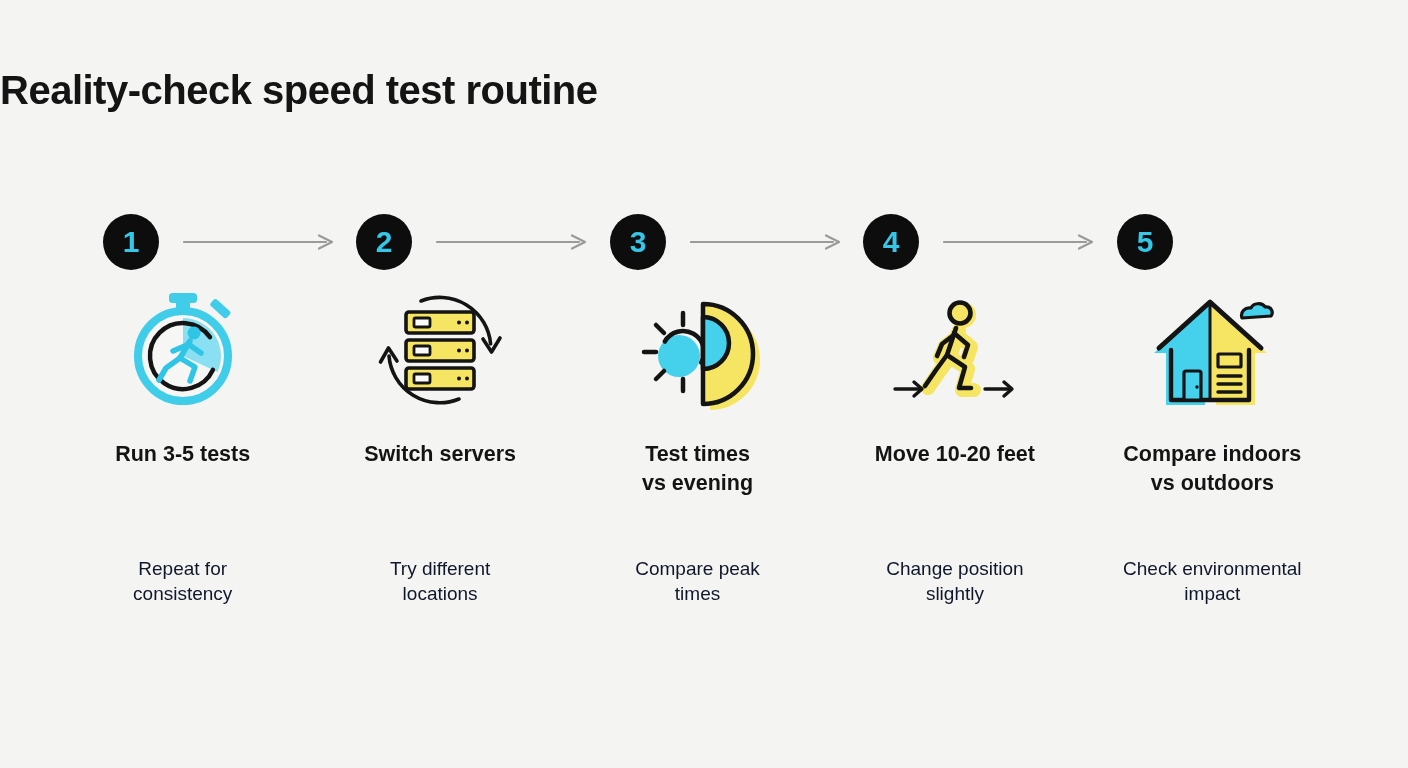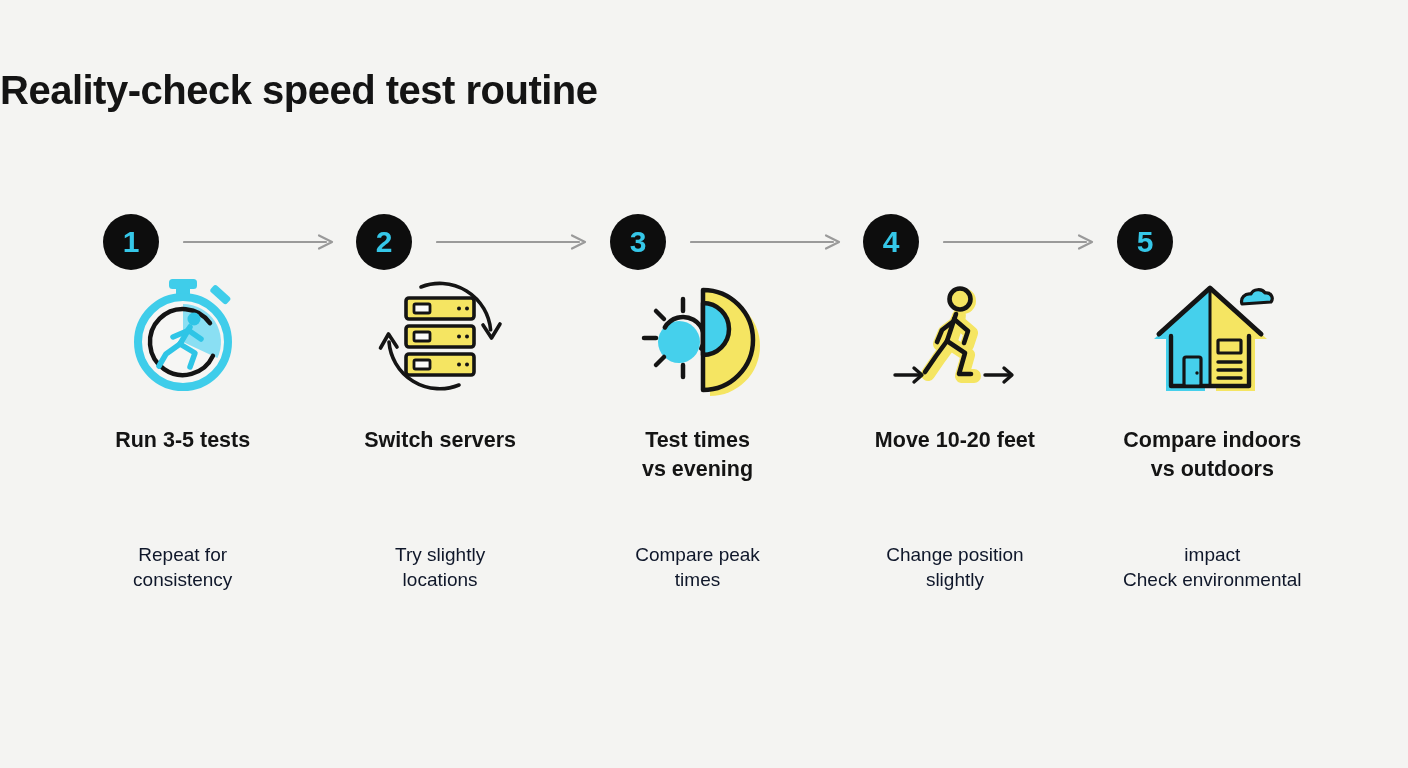--- a/index.html
+++ b/index.html
@@ -13,21 +13,21 @@
     position:absolute;top:68px;left:0;width:100%;text-align:left;
     font-size:40px;font-weight:800;color:#141414;letter-spacing:-0.5px;
   }
   .badge{
     position:absolute;top:214px;width:56px;height:56px;border-radius:50%;
     background:#0d0d0d;color:#35c7e8;display:flex;align-items:center;justify-content:center;
     font-size:30px;font-weight:800;
   }
   .arrow{position:absolute;top:232px;}
   .arrow line,.arrow polyline{stroke:#9a9a9a;stroke-width:2.2;fill:none;stroke-linecap:round;stroke-linejoin:round;}
-  .cols{position:absolute;left:60px;top:278px;width:1275px;display:flex;gap:12px;}
+  .cols{position:absolute;left:60px;top:292px;width:1275px;display:flex;gap:12px;}
   .col{width:255px;display:flex;flex-direction:column;align-items:center;text-align:center;}
   .icon-wrap{width:140px;height:120px;}
   .label{margin-top:28px;height:116px;font-size:21.5px;font-weight:700;color:#141414;line-height:29px;}
   .label span{display:block;}
   .desc{font-size:19px;font-weight:400;color:#0f172a;line-height:25px;}
   .desc span{display:block;}
 </style>
 </head>
 <body>
 
@@ -124,21 +124,21 @@
             <circle cx="89" cy="86.5" r="2" fill="#141414"></circle>
               <circle cx="97" cy="86.5" r="2" fill="#141414"></circle>
           </g>
         </svg>
       </div>
       <div class="label">
         <span>Switch servers</span>
         <span></span>
       </div>
       <div class="desc">
-        <span>Try slightly</span>
+        <span>Try different</span>
         <span>locations</span>
       </div>
     </div>
 
     <div class="col">
       <div class="icon-wrap">
         <svg width="140" height="120" viewBox="0 0 140 120">
           <path d="M 75,12 A 50,50 0 0 1 75,112 Z" fill="#f5e562" transform="translate(7,6)"></path>
           <circle cx="51" cy="64" r="21" fill="#45d0ec"></circle>
           <g fill="none" stroke="#141414" stroke-width="4.5" stroke-linecap="round">
@@ -218,19 +218,19 @@
             <line x1="76" y1="92" x2="99" y2="92"></line>
             <line x1="76" y1="100" x2="99" y2="100"></line>
           </g>
         </svg>
       </div>
       <div class="label">
         <span>Compare indoors</span>
         <span>vs outdoors</span>
       </div>
       <div class="desc">
+        <span>Check environmental</span>
         <span>impact</span>
-        <span>Check environmental</span>
       </div>
     </div>
 
   </div>
 </div>
 
 </body></html>

